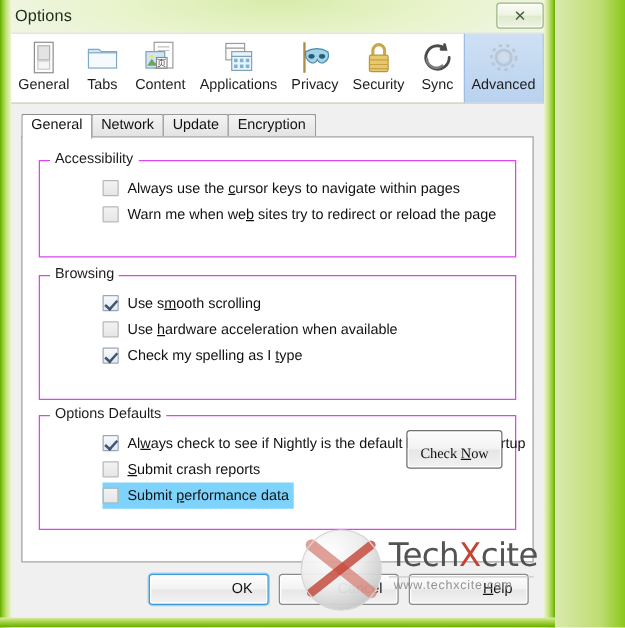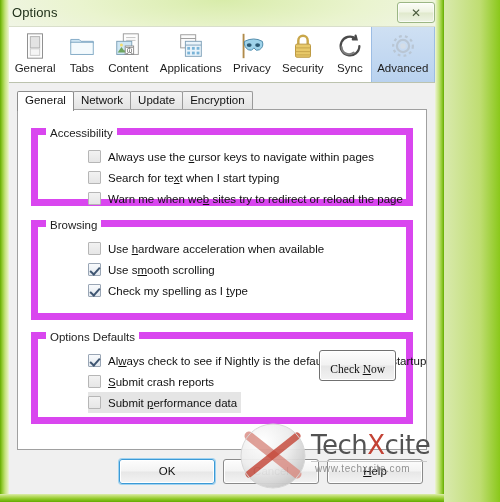--- a/index.html
+++ b/index.html
@@ -134,21 +134,21 @@
     background: #ffffff;
     border: 1px solid #a0a0a0;
     box-sizing: border-box;
     overflow: hidden;
   }
 
   
   .group {
     position: absolute;
     left: 13px; right: 13px;
-    border: 7px solid #d946ef;
+    border: 1px solid #d946ef;
     box-sizing: border-box;
   }
   .group-title {
     position: absolute;
     left: 8px; top: -8px;
     background: #ffffff;
     padding: 0 4px;
     font-size: 11.5px;
     color: #1c1c1c;
     white-space: nowrap;
@@ -156,21 +156,21 @@
   .rows { padding: 11px 0 0 10px; }
 
   .row {
     display: flex; align-items: center;
     height: 21px;
     cursor: default;
     width: fit-content;
     padding-right: 4px;
     margin-left: 40px;
   }
-  .row.highlight { background: #e5e5e5; }
+  .row.highlight { background: #7dd3fc; }
 
   .cb {
     width: 13px; height: 13px;
     box-sizing: border-box;
     border: 1px solid #b6b6b6;
     background: linear-gradient(180deg, #f2f2f2 0%, #e6e6e6 100%);
     margin-right: 7px;
     flex: 0 0 auto;
     position: relative;
     border-radius: 1px;
@@ -213,21 +213,21 @@
   }
 
   
   .btnbar {
     position: absolute;
     right: 12px; bottom: 10px;
     display: flex; gap: 8px;
   }
   .btn {
     min-width: 70px;
-    text-align: center;
+    text-align: right;
     font-size: 11.5px; color: #111;
     padding: 5px 12px 6px 12px;
     border: 1px solid #8a8a8a;
     border-radius: 3px;
     background: linear-gradient(180deg, #fdfdfd 0%, #f3f3f3 48%, #e7e7e7 52%, #f3f3f3 100%);
     cursor: default;
     box-shadow: inset 0 0 0 1px #ffffff;
   }
   .btn.default {
     border-color: #3c9ad6;
@@ -376,38 +376,34 @@
     <div class="tabpanel" id="tabpanel">
         <div class="group" style="top: 18px; height: 78px;">
           <div class="group-title">Accessibility</div>
           <div class="rows">
             <div class="row">
               <span class="cb"></span>
               <span class="row-label"><span>Always use the </span><u>c</u><span>ursor keys to navigate within pages</span></span>
             </div>
             <div class="row">
               <span class="cb"></span>
-              <span class="row-label"><span>Search for te</span><u>x</u><span>t when I start typing</span></span>
-            </div>
-            <div class="row">
-              <span class="cb"></span>
               <span class="row-label"><span>Warn me when we</span><u>b</u><span> sites try to redirect or reload the page</span></span>
             </div>
           </div>
         </div>
         <div class="group" style="top: 110px; height: 100px;">
           <div class="group-title">Browsing</div>
           <div class="rows">
             <div class="row">
+              <span class="cb checked"></span>
+              <span class="row-label"><span>Use s</span><u>m</u><span>ooth scrolling</span></span>
+            </div>
+            <div class="row">
               <span class="cb"></span>
               <span class="row-label"><span>Use </span><u>h</u><span>ardware acceleration when available</span></span>
-            </div>
-            <div class="row">
-              <span class="cb checked"></span>
-              <span class="row-label"><span>Use s</span><u>m</u><span>ooth scrolling</span></span>
             </div>
             <div class="row">
               <span class="cb checked"></span>
               <span class="row-label"><span>Check my spelling as I </span><u>t</u><span>ype</span></span>
             </div>
           </div>
         </div>
         <div class="group" style="top: 222px; height: 92px;">
           <div class="group-title">Options Defaults</div>
           <div class="rows">

